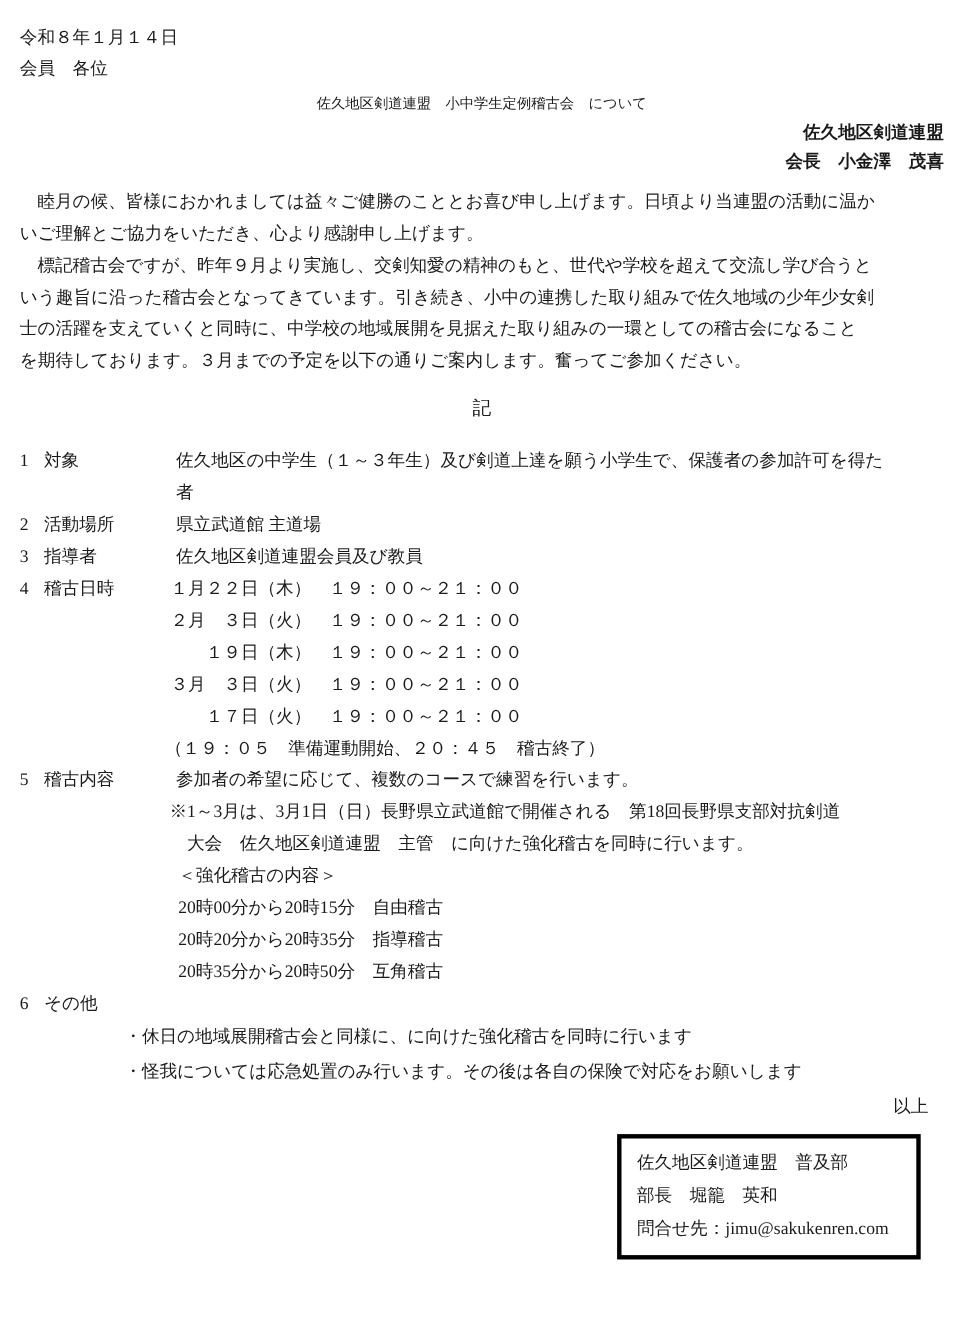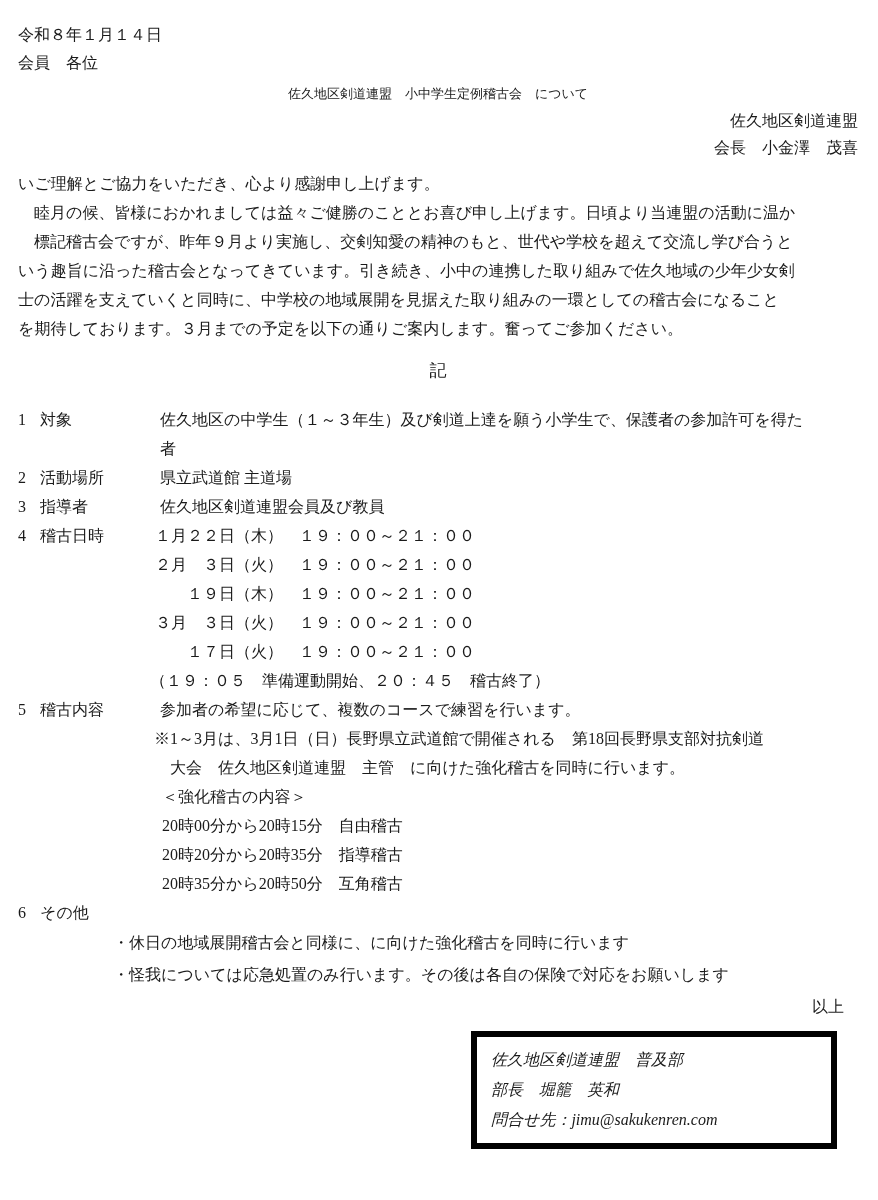--- a/index.html
+++ b/index.html
@@ -34,20 +34,21 @@
     margin-top: 6px;
     text-align: center;
     font-size: 13px;
     line-height: 27px;
     white-space: nowrap;
   }
   .sender-line {
     text-align: right;
     line-height: 27px;
     white-space: nowrap;
+    font-weight: bold;
   }
   .body-paras {
     margin-top: 8px;
   }
   .para-line {
     line-height: 29px;
     white-space: nowrap;
   }
   .ki-heading {
     text-align: center;
@@ -89,25 +90,24 @@
     white-space: nowrap;
   }
   .closing-line {
     margin-top: 4px;
     text-align: right;
     padding-right: 14px;
     line-height: 24px;
   }
   .contact-box {
     box-sizing: border-box;
-    width: 366px;
+    width: 276px;
     margin: 12px 21px 0 auto;
-    border: 6px solid #000000;
+    border: 4px solid #000000;
     padding: 8px 14px 8px 14px;
-    font-style: italic;
   }
   .contact-line {
     line-height: 30px;
     white-space: nowrap;
   }
 </style>
 </head>
 <body>
 
 <div class="page">
@@ -116,22 +116,22 @@
 
   <div class="recipient-line">会員　各位</div>
 
   <div class="doc-title">佐久地区剣道連盟　小中学生定例稽古会　について</div>
 
   <div class="sender-line">佐久地区剣道連盟</div>
   <div class="sender-line">会長　小金澤　茂喜</div>
 
   <div class="body-paras">
     <div>
+      <div class="para-line">　睦月の候、皆様におかれましては益々ご健勝のこととお喜び申し上げます。日頃より当連盟の活動に温か</div>
       <div class="para-line">いご理解とご協力をいただき、心より感謝申し上げます。</div>
-      <div class="para-line">　睦月の候、皆様におかれましては益々ご健勝のこととお喜び申し上げます。日頃より当連盟の活動に温か</div>
     </div>
     <div>
       <div class="para-line">　標記稽古会ですが、昨年９月より実施し、交剣知愛の精神のもと、世代や学校を超えて交流し学び合うと</div>
       <div class="para-line">いう趣旨に沿った稽古会となってきています。引き続き、小中の連携した取り組みで佐久地域の少年少女剣</div>
       <div class="para-line">士の活躍を支えていくと同時に、中学校の地域展開を見据えた取り組みの一環としての稽古会になること</div>
       <div class="para-line">を期待しております。３月までの予定を以下の通りご案内します。奮ってご参加ください。</div>
     </div>
   </div>
 
   <div class="ki-heading">記</div>

